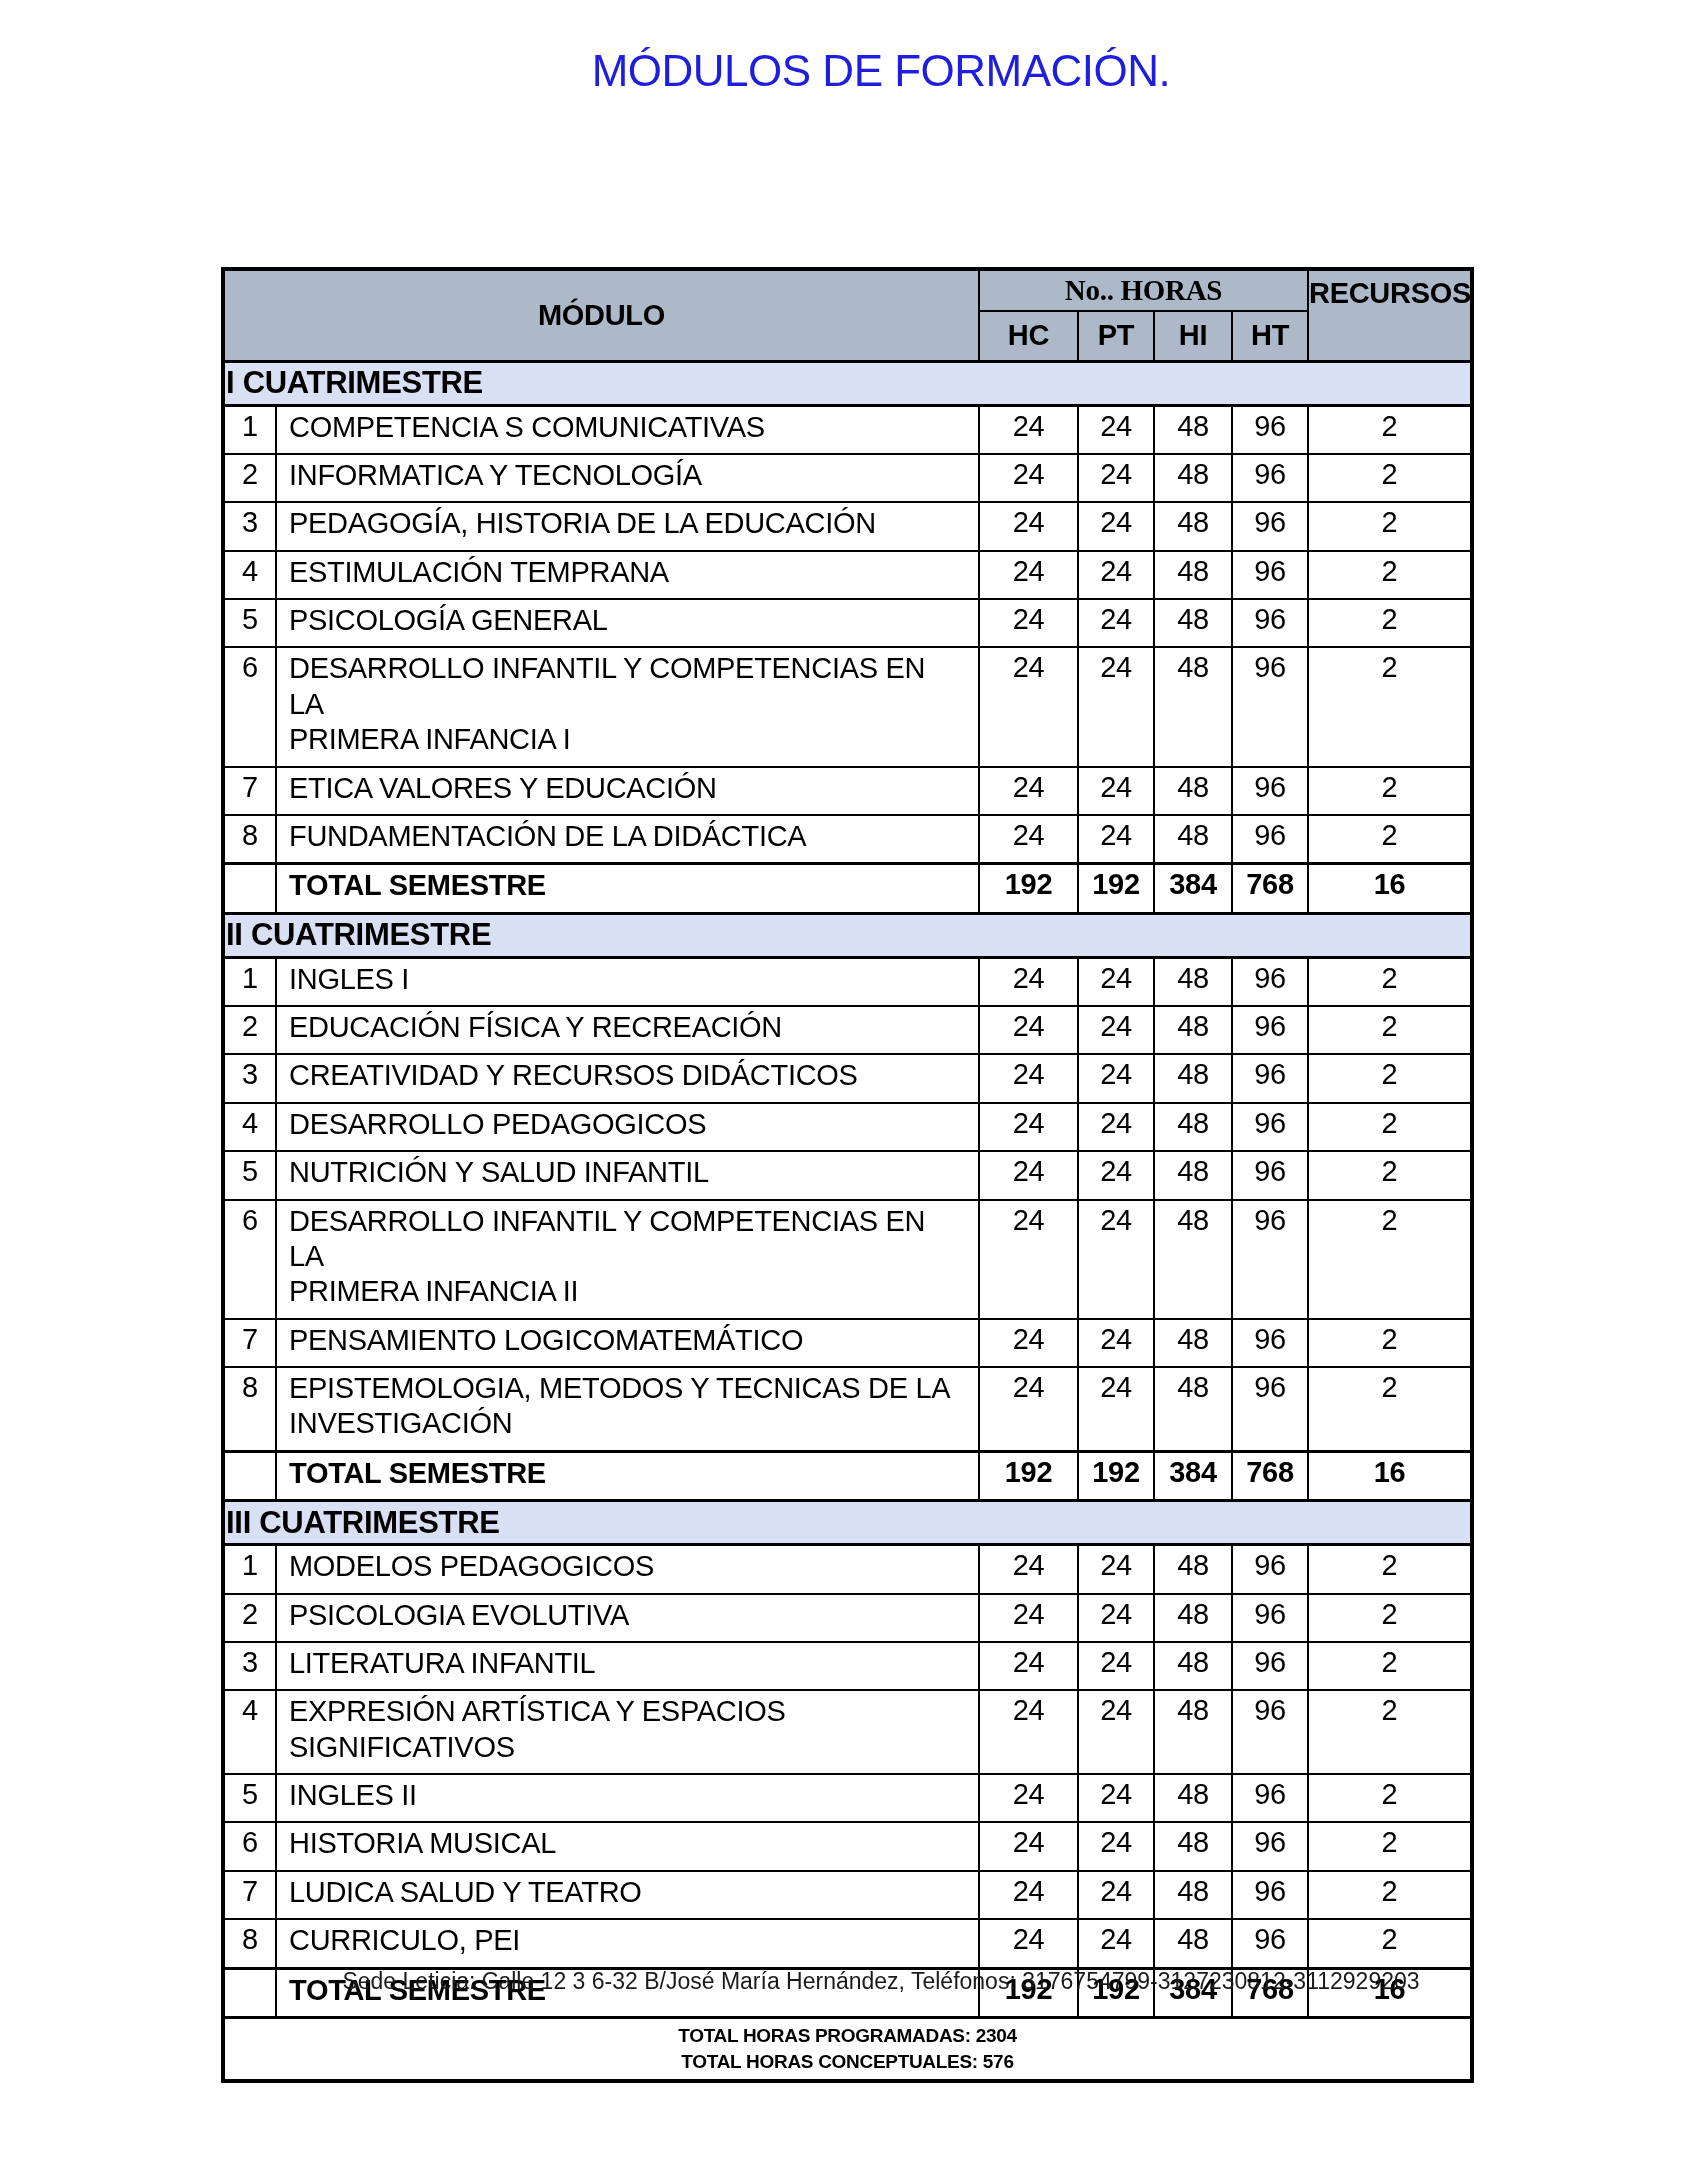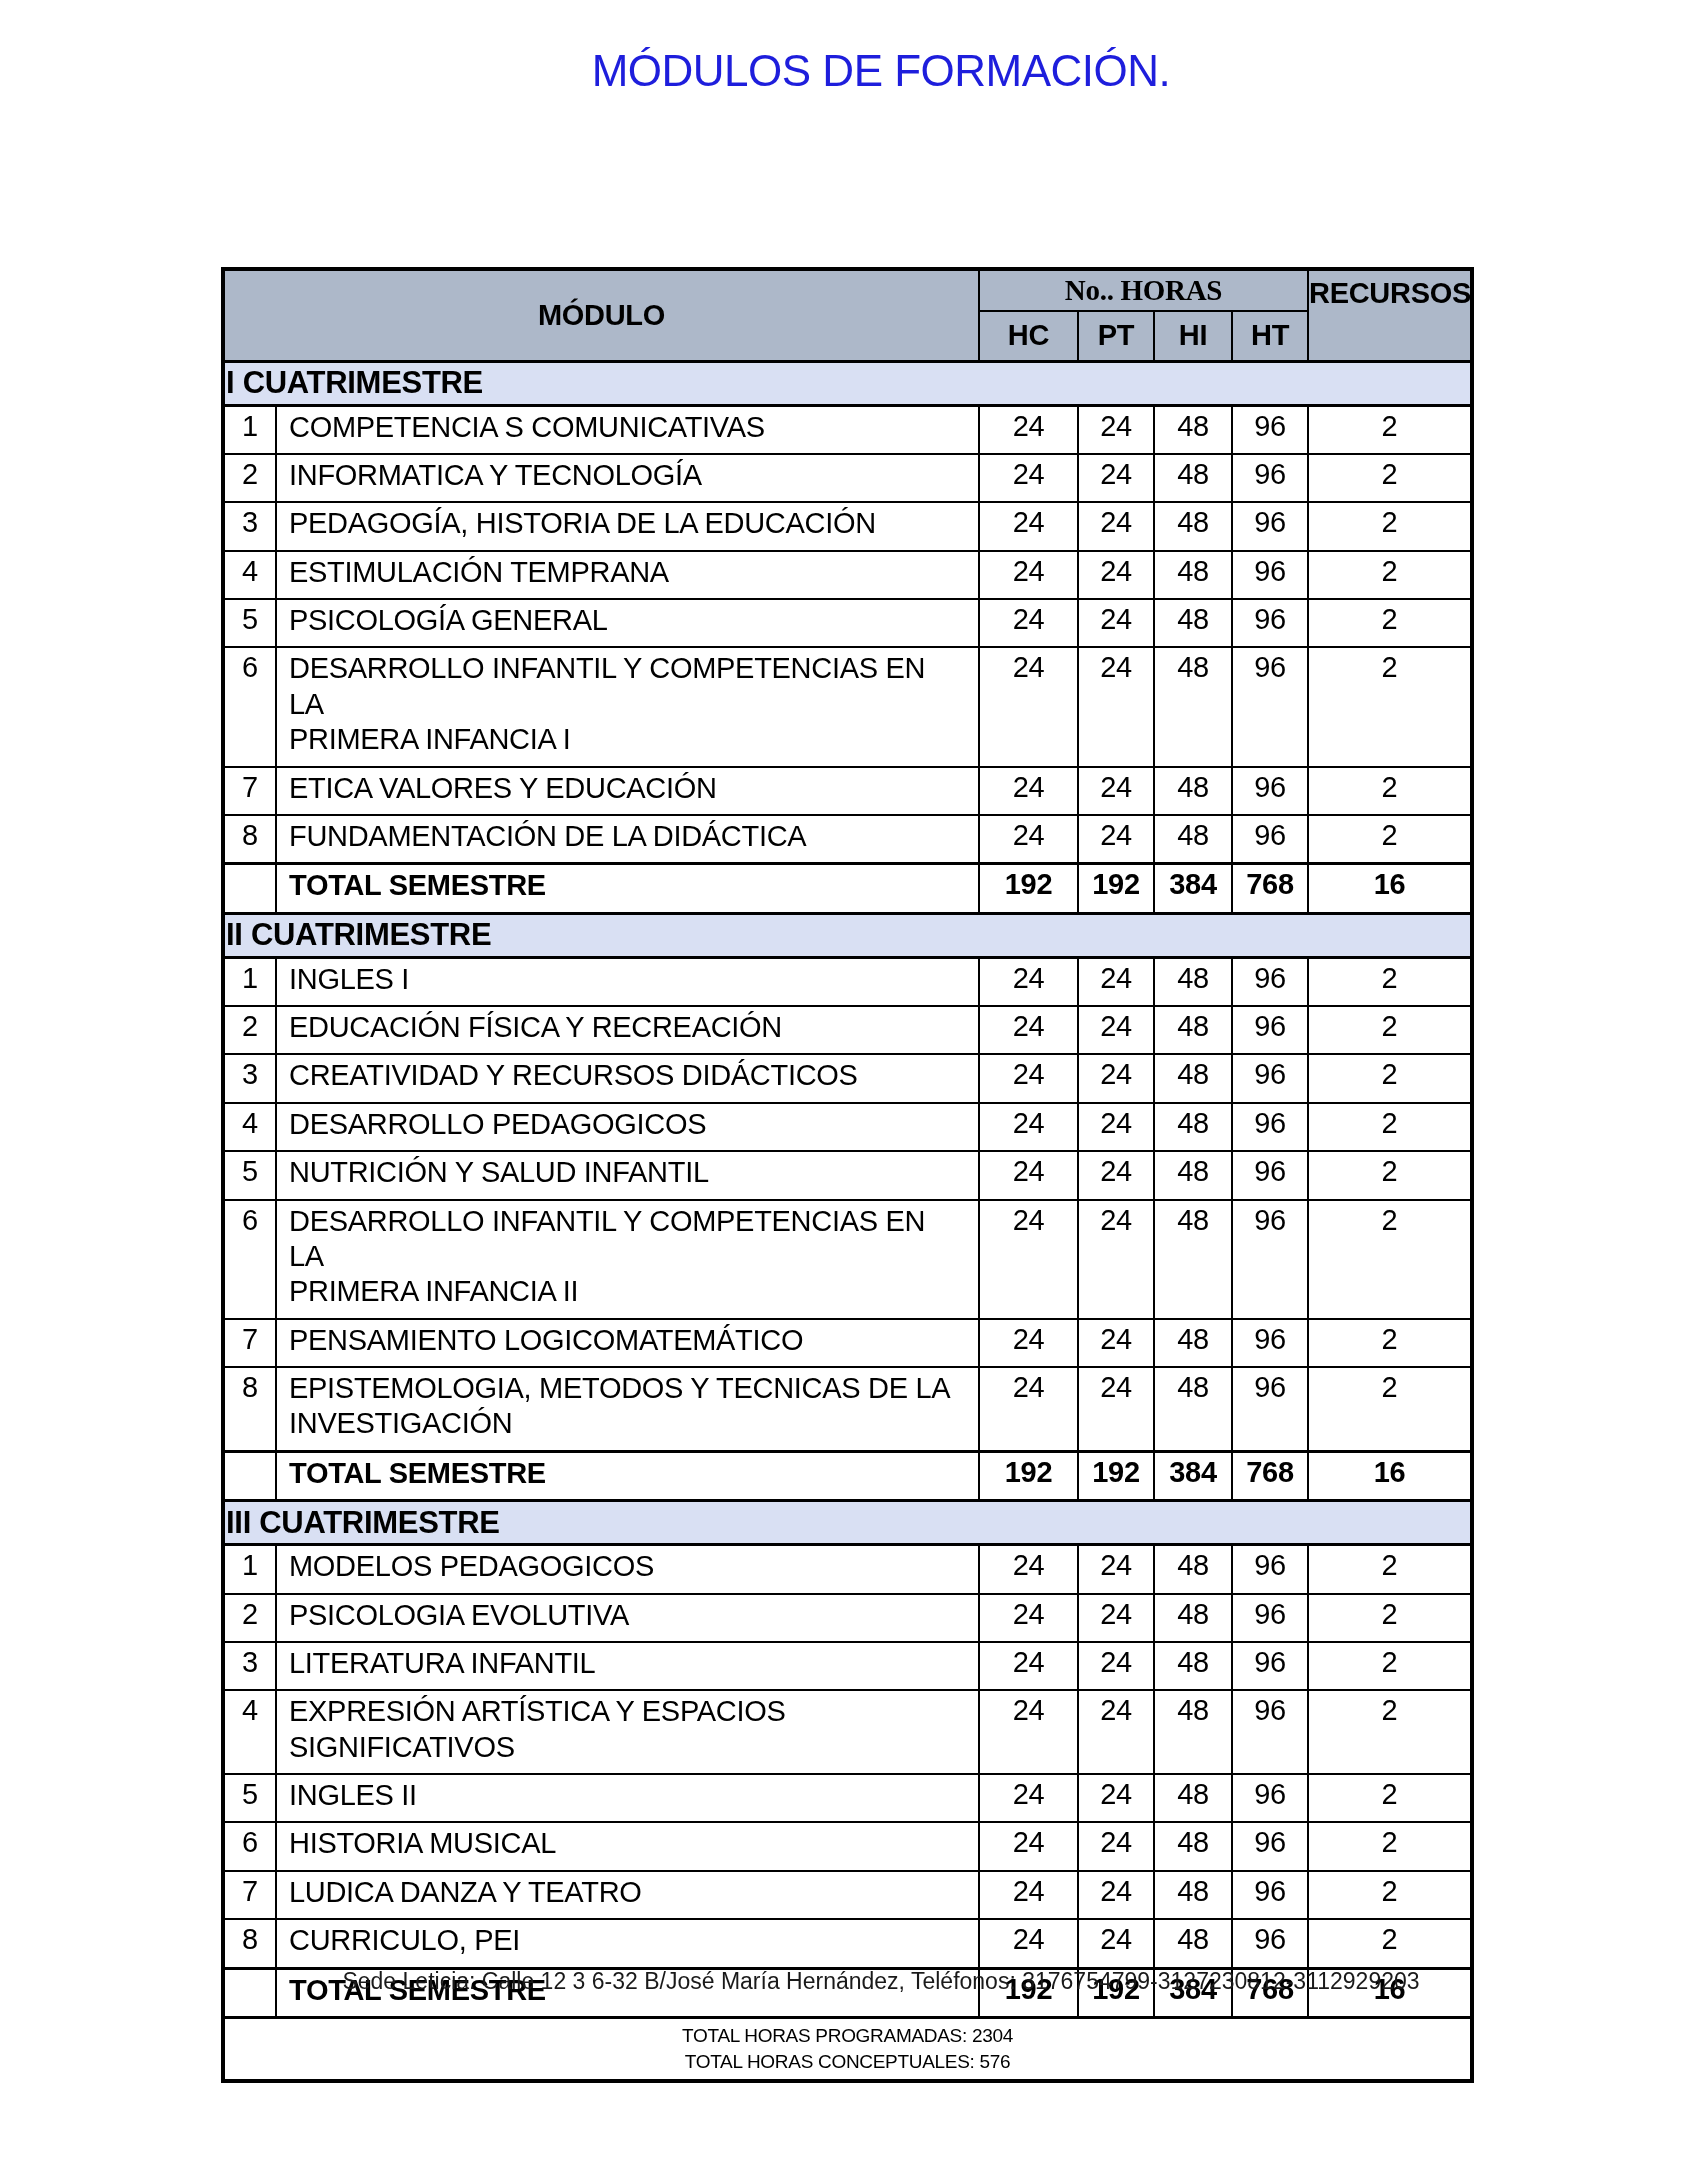--- a/index.html
+++ b/index.html
@@ -43,21 +43,21 @@
     border-top-width:3px;border-bottom-width:3px;
   }
   tr.row{height:40px;}
   tr.row td{font-size:29px;vertical-align:top;padding-top:3px;}
   td.num{text-align:center;}
   td.val{text-align:center;}
   td.name{text-align:left;padding-left:12px;padding-right:16px;padding-bottom:8px;white-space:pre-line;line-height:1.22;}
   tr.total{height:40px;}
   tr.total td{font-size:29px;font-weight:bold;vertical-align:top;padding-top:3px;border-top-width:3px;}
   tr.summary td{
-    text-align:center;font-weight:normal;font-size:19px;line-height:1.35;
+    text-align:center;font-weight:bold;font-size:19px;line-height:1.35;
     padding:4px 0 5px 0;border-top-width:3px;
   }
   .footer{
     position:absolute;top:1968px;left:89px;width:1584px;
     text-align:center;font-size:23px;color:var(--footer-color);
   }
 </style>
 </head>
 <body>
 
@@ -313,21 +313,21 @@
           <td class="num">6</td>
           <td class="name">HISTORIA MUSICAL</td>
           <td class="val">24</td>
           <td class="val">24</td>
           <td class="val">48</td>
           <td class="val">96</td>
           <td class="val">2</td>
         </tr>
         <tr class="row">
           <td class="num">7</td>
-          <td class="name">LUDICA DANZA Y TEATRO</td>
+          <td class="name">LUDICA SALUD Y TEATRO</td>
           <td class="val">24</td>
           <td class="val">24</td>
           <td class="val">48</td>
           <td class="val">96</td>
           <td class="val">2</td>
         </tr>
         <tr class="row">
           <td class="num">8</td>
           <td class="name">CURRICULO, PEI</td>
           <td class="val">24</td>

